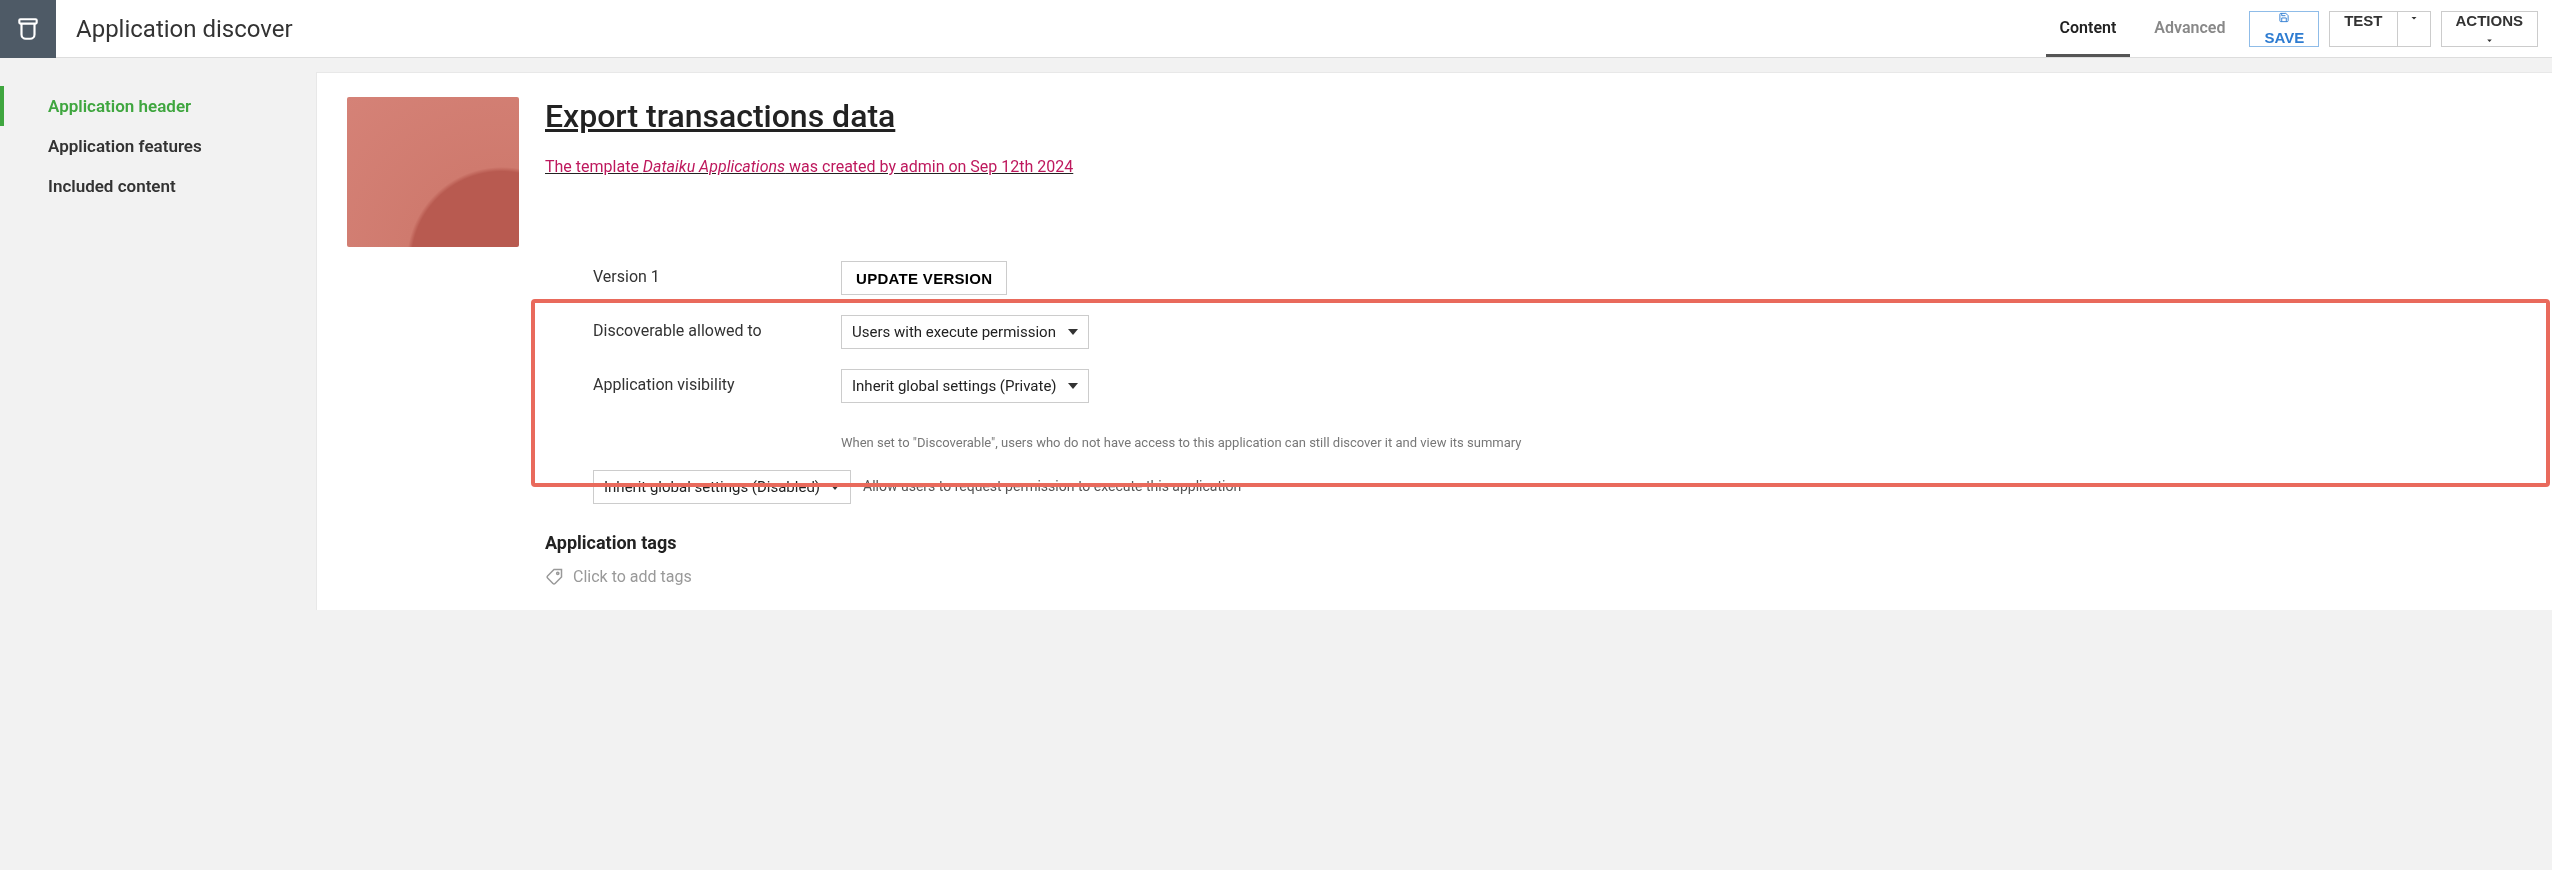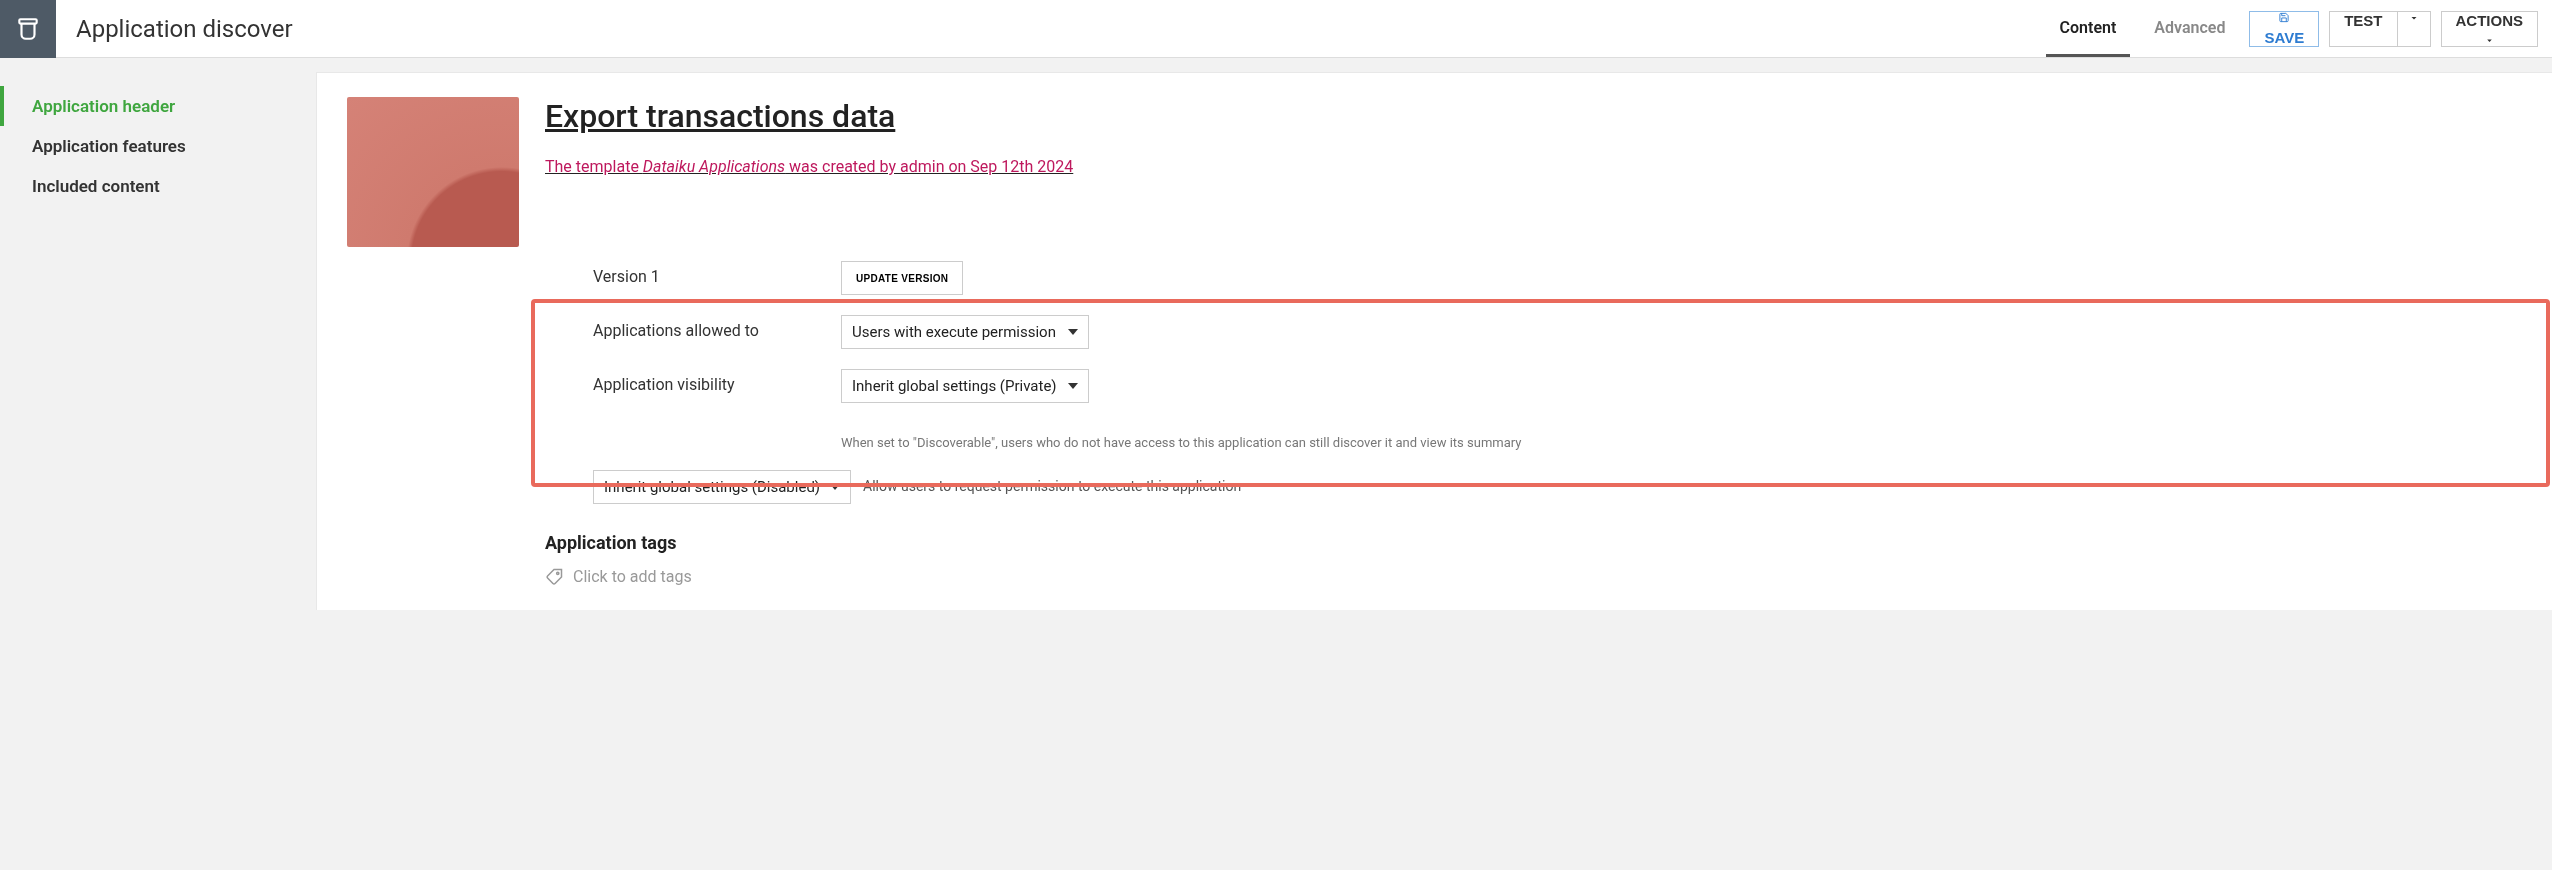--- a/index.html
+++ b/index.html
@@ -79,21 +79,21 @@
   .btn-group .btn:first-child { border-right: none; }
   .btn-caret { padding: 0 10px; }
   .btn-caret svg, .tab-link svg { width: 12px; height: 12px; }
 
   .layout { display: flex; }
   .sidebar {
     width: 316px;
     padding: 28px 0;
   }
   .side-item {
-    padding: 10px 14px 10px 28px;
+    padding: 10px 14px 10px 44px;
     font-size: 17px;
     font-weight: 600;
     color: #333;
     cursor: pointer;
     border-left: 4px solid transparent;
   }
   .side-item.active {
     color: #3fa63f;
     border-left-color: #3fa63f;
   }
@@ -141,21 +141,21 @@
     font-size: 16px;
     color: #333;
     padding-top: 6px;
   }
   .form-control { flex: 0 0 auto; }
   .btn-outline {
     height: 34px;
     padding: 0 14px;
     background: #fff;
     border: 1px solid #ccc;
-    font-size: 10px;
+    font-size: 15px;
     font-weight: 700;
     letter-spacing: 0.3px;
     cursor: pointer;
   }
   .select {
     height: 34px;
     min-width: 248px;
     border: 1px solid #ccc;
     background: #fff;
     padding: 0 30px 0 10px;
@@ -263,21 +263,21 @@
     <div class="form-area">
 
       <div class="form-row">
         <div class="form-label">Version 1</div>
         <div class="form-control">
           <button class="btn-outline">UPDATE VERSION</button>
         </div>
       </div>
 
       <div class="form-row">
-        <div class="form-label">Applications allowed to</div>
+        <div class="form-label">Discoverable allowed to</div>
         <div class="form-control">
           <div class="select">
             <span>Users with execute permission</span>
           </div>
         </div>
       </div>
 
       <div class="form-row" style="flex-wrap:wrap;">
         <div class="form-label">Application visibility</div>
         <div class="form-control">

